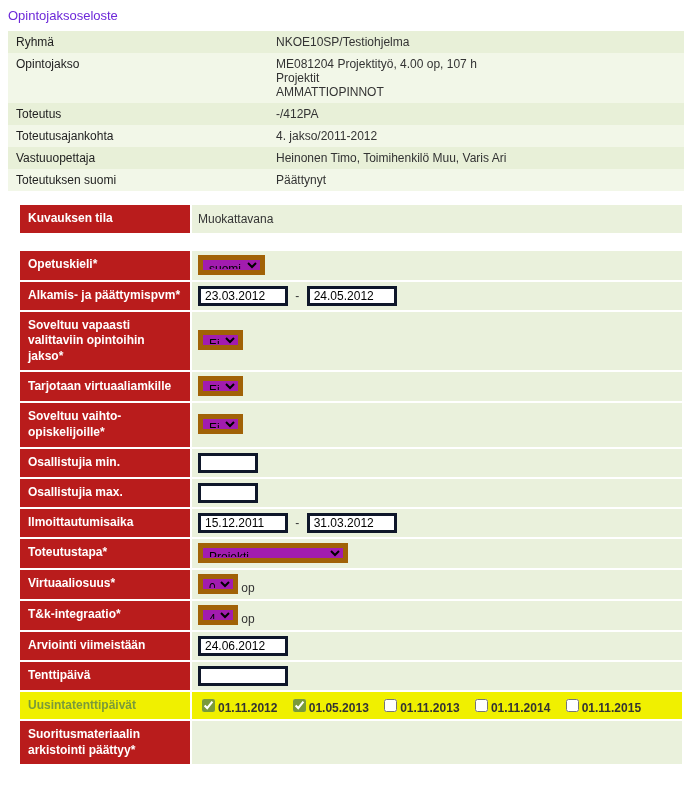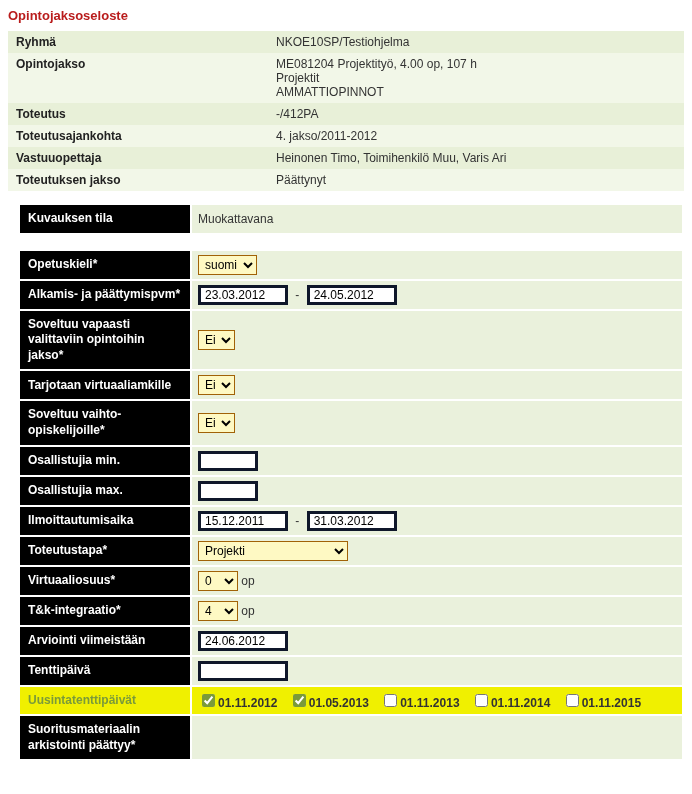--- a/index.html
+++ b/index.html
@@ -6,39 +6,39 @@
   body {
     margin: 0;
     padding: 8px;
     font-family: Verdana, Arial, sans-serif;
     font-size: 12px;
     color: #333;
     background: #fff;
     width: 692px;
   }
   .page-title {
-    font-weight: bold;
+    font-weight: normal;
     font-size: 13px;
-    color: #b91c1c;
+    color: #6d28d9;
     margin-bottom: 8px;
   }
   .info-table {
     width: 100%;
     border-collapse: collapse;
     margin-bottom: 12px;
   }
   .info-table tr:nth-child(odd) { background: #e8f0d8; }
   .info-table tr:nth-child(even) { background: #f2f7e8; }
   .info-table td {
     padding: 4px 8px;
     vertical-align: top;
     font-size: 12px;
   }
   .info-table td.label {
-    font-weight: bold;
+    font-weight: normal;
     width: 260px;
     color: #222;
   }
   .info-table td.value {
     color: #333;
     margin-left: 28px;
   }
   .form-table {
     width: 100%;
     border-collapse: separate;
@@ -48,21 +48,21 @@
     padding: 4px 6px;
     vertical-align: middle;
     font-size: 12px;
   }
   .form-table td.spacer {
     width: 8px;
     background: transparent;
     padding: 0;
   }
   .form-table td.flabel {
-    background: #000000;
+    background: #b91c1c;
     color: #fff;
     font-weight: bold;
     width: 170px;
     padding: 6px 8px;
     line-height: 1.3;
   }
   .form-table td.flabel.highlight {
     background: #f0f000;
     color: #7a9a3a;
   }
@@ -80,22 +80,22 @@
     padding: 2px 4px;
     border: 3px solid #0f172a;
     background: #fff;
     height: 20px;
   }
   input.datefield { width: 90px; }
   select {
     font-family: inherit;
     font-size: 12px;
     padding: 1px 2px;
-    border: 1px solid #a16207;
-    background: #fef9c3;
+    border: 5px solid #a16207;
+    background: #a21caf;
     height: 20px;
   }
   select.hl-select {
     background: #f7f78a;
     border: 1px solid #b8b800;
     width: 290px;
   }
   .dash { margin: 0 4px; }
   .retake-row label {
     font-weight: bold;
@@ -133,21 +133,21 @@
   </tr>
   <tr>
     <td class="label">Toteutusajankohta</td>
     <td class="value">4. jakso/2011-2012</td>
   </tr>
   <tr>
     <td class="label">Vastuuopettaja</td>
     <td class="value">Heinonen Timo, Toimihenkilö Muu, Varis Ari</td>
   </tr>
   <tr>
-    <td class="label">Toteutuksen jakso</td>
+    <td class="label">Toteutuksen suomi</td>
     <td class="value">Päättynyt</td>
   </tr>
 </tbody>
   </table>
 
 <table class="form-table">
   <tbody>
       <tr>
     <td class="spacer"></td>
     <td class="flabel">Kuvauksen tila</td>

